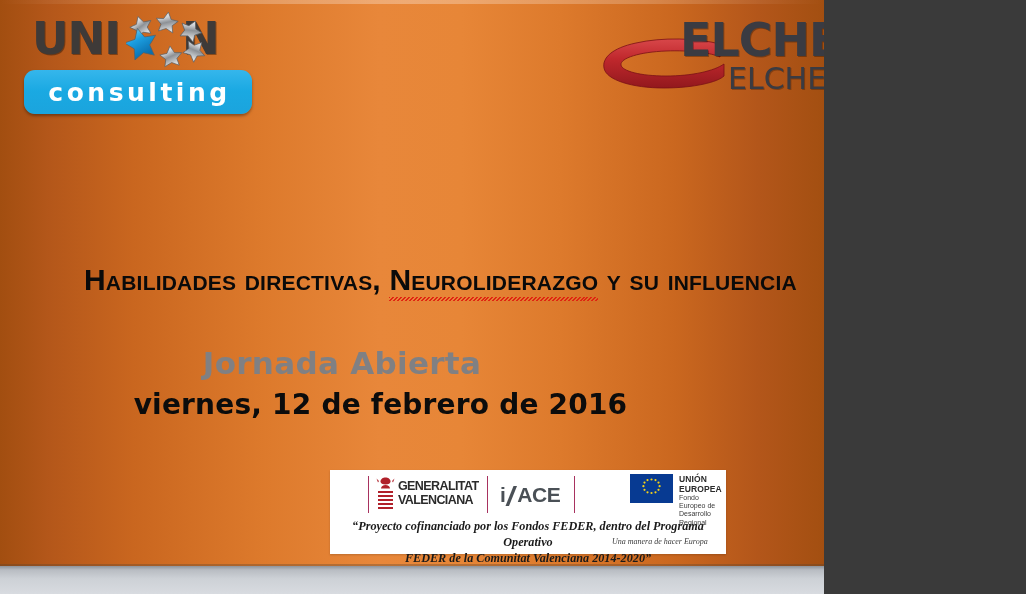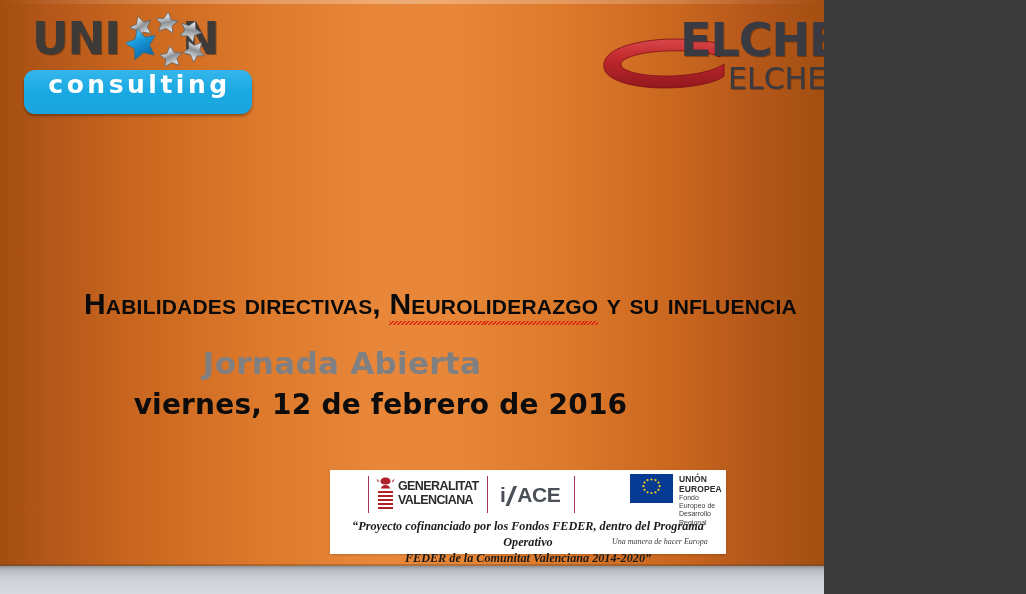--- a/index.html
+++ b/index.html
@@ -86,20 +86,21 @@
   .consulting-pill {
     position: absolute;
     left: 10px;
     top: 62px;
     width: 228px;
     height: 44px;
     border-radius: 11px;
     background: linear-gradient(to bottom, #35b6ec 0%, #1aa9e2 48%, #1ba4dd 100%);
     box-shadow: 0 2px 3px rgba(0,0,0,0.35);
     display: flex;
+    align-items: center;
     justify-content: center;
   }
   .consulting-text {
     color: #ffffff;
     font-family: "DejaVu Sans", sans-serif;
     font-weight: bold;
     font-size: 25px;
     letter-spacing: 3.5px;
     padding-left: 3px;
   }
@@ -153,21 +154,20 @@
   }
   .title-line {
     font-family: "Liberation Sans", sans-serif;
     font-weight: bold;
     font-size: 30px;
     line-height: 44px;
     color: #0a0a0a;
     font-variant: small-caps;
     letter-spacing: 0.2px;
     white-space: nowrap;
-    margin-top: 24px;
   }
   .misspell {
     text-decoration: none;
     position: relative;
     display: inline-block;
   }
   .misspell::after {
     content: "";
     position: absolute;
     left: 0;

